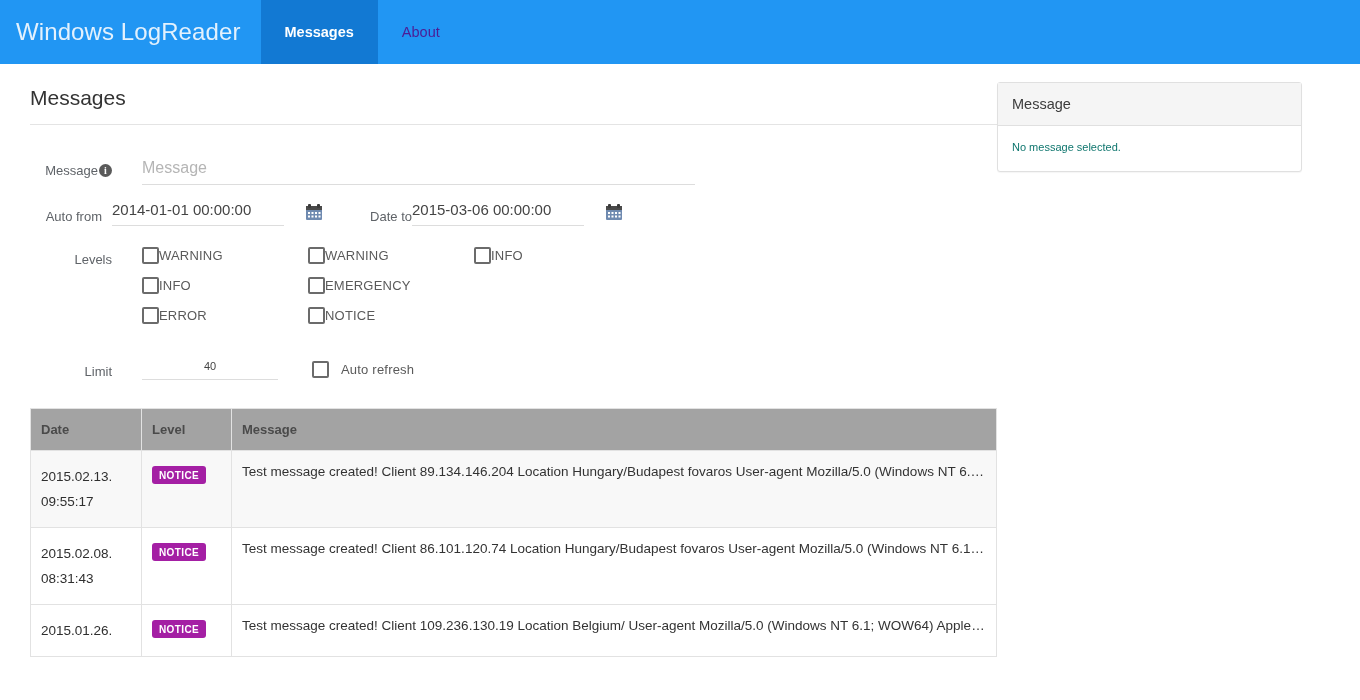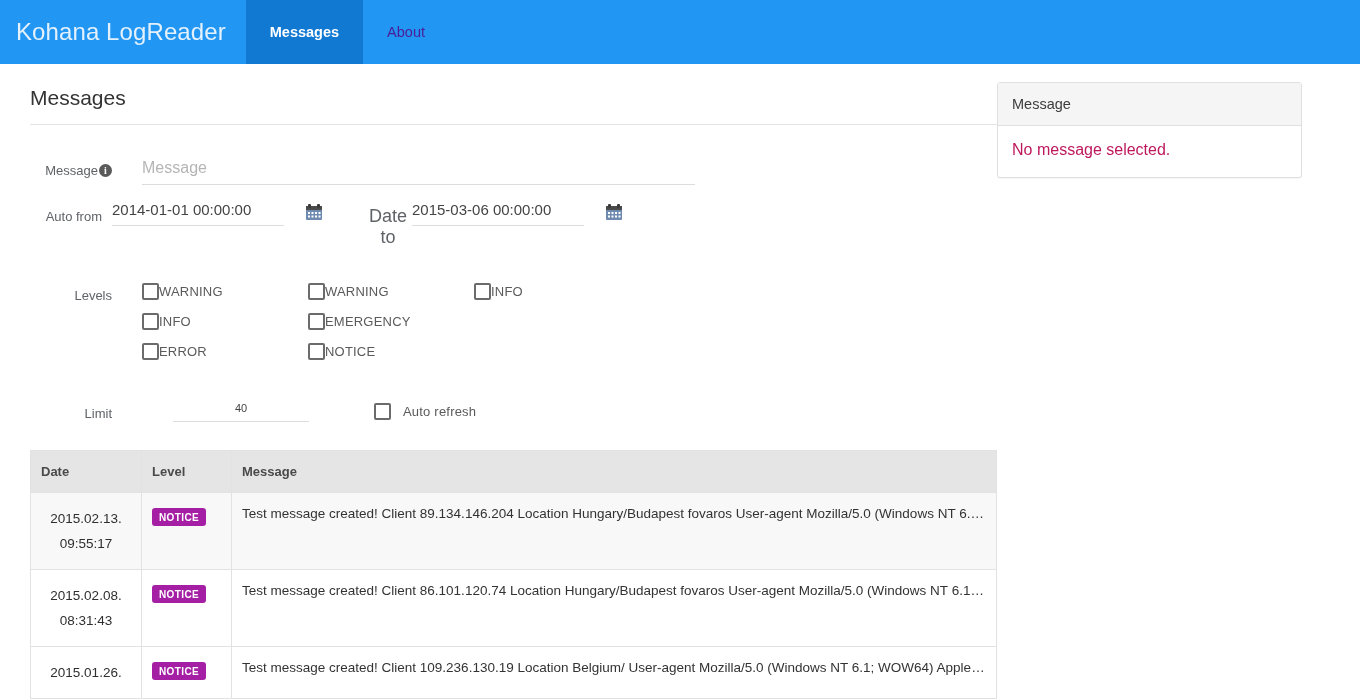--- a/index.html
+++ b/index.html
@@ -124,23 +124,23 @@
   .date-label.from { line-height: 22px; }
   .dt-input { width: 172px; font-size: 15px; }
   .cal-icon {
     width: 22px; height: 22px;
     margin: 5px 0 0 20px;
     display: inline-block;
     cursor: pointer;
   }
   .dateto-label {
     width: 86px;
-    text-align: center;
+    text-align: right;
     padding-left: 38px;
-    font-size: 18px;
+    font-size: 13px;
   }
 
   .levels-label { width: 82px; }
   .levels-grid {
     padding-left: 30px;
     display: flex;
   }
   .lv-col { width: 166px; }
   .cb-row {
     display: flex;
@@ -197,27 +197,27 @@
   table.log th, table.log td {
     border: 1px solid #e2e2e2;
     text-align: left;
     vertical-align: top;
   }
   table.log th {
     font-size: 13px;
     font-weight: bold;
     color: #4a4a4a;
     padding: 13px 10px;
-    background: #e5e5e5;
+    background: #a3a3a3;
   }
   table.log td { padding: 13px 10px; font-size: 13.5px; color: #333; }
   .col-date { width: 111px; }
   .col-level { width: 90px; }
   tr.striped td { background: #f8f8f8; }
-  .date-cell { line-height: 25px; color: #2f2f2f; text-align: center; }
+  .date-cell { line-height: 25px; color: #2f2f2f; }
   .msg-cell {
     white-space: nowrap;
     overflow: hidden;
     text-overflow: ellipsis;
     padding-top: 15px;
   }
   .badge {
     display: inline-block;
     background: #a41fa4;
     color: #fff;
@@ -239,29 +239,29 @@
   }
   .panel-head {
     background: #f5f5f5;
     border-bottom: 1px solid #e0e0e0;
     padding: 13px 14px;
     font-size: 14.5px;
     color: #3c3c3c;
   }
   .panel-body {
     padding: 15px 14px 18px 14px;
-    font-size: 16px;
-    color: #be185d;
+    font-size: 11px;
+    color: #0f766e;
   }
 </style>
 </head>
 <body>
 
 <div class="navbar">
-  <div class="navbar-brand">Kohana LogReader</div>
+  <div class="navbar-brand">Windows LogReader</div>
   <div class="nav-links">
     <a class="nav-link active" href="#">Messages</a>
     <a class="nav-link" href="#">About</a>
   </div>
 </div>
 
 <div class="page">
 
   <div class="main-col">
 
@@ -321,21 +321,21 @@
                 <rect x="14.5" y="10" width="2" height="2"></rect>
               <rect x="4" y="13.5" width="2" height="2"></rect>
                 <rect x="7.5" y="13.5" width="2" height="2"></rect>
               <rect x="11" y="13.5" width="2" height="2"></rect>
                 <rect x="14.5" y="13.5" width="2" height="2"></rect>
             </g>
           </svg>
         </span>
       </div>
 
-      <div class="form-row" style="margin-top:28px;">
+      <div class="form-row" style="margin-top:12px;">
         <div class="lbl levels-label">Levels</div>
         <div class="levels-grid">
 
           <div class="lv-col">
             <div class="cb-row">
               <span class="cbox"></span>
               <span class="cb-text">WARNING</span>
             </div>
             <div class="cb-row">
               <span class="cbox"></span>
@@ -365,21 +365,21 @@
           <div class="lv-col">
             <div class="cb-row">
               <span class="cbox"></span>
               <span class="cb-text">INFO</span>
             </div>
           </div>
 
         </div>
       </div>
 
-      <div class="form-row" style="margin-top:28px;gap:31px;">
+      <div class="form-row" style="margin-top:22px;">
         <div class="lbl limit-label">Limit</div>
         <div class="limit-wrap">
           <input id="limit-input" class="u-input" type="text" value="40" style="">
         </div>
         <div class="autorefresh">
           <span class="cbox"></span>
           <span class="cb-text">Auto refresh</span>
         </div>
       </div>
 

